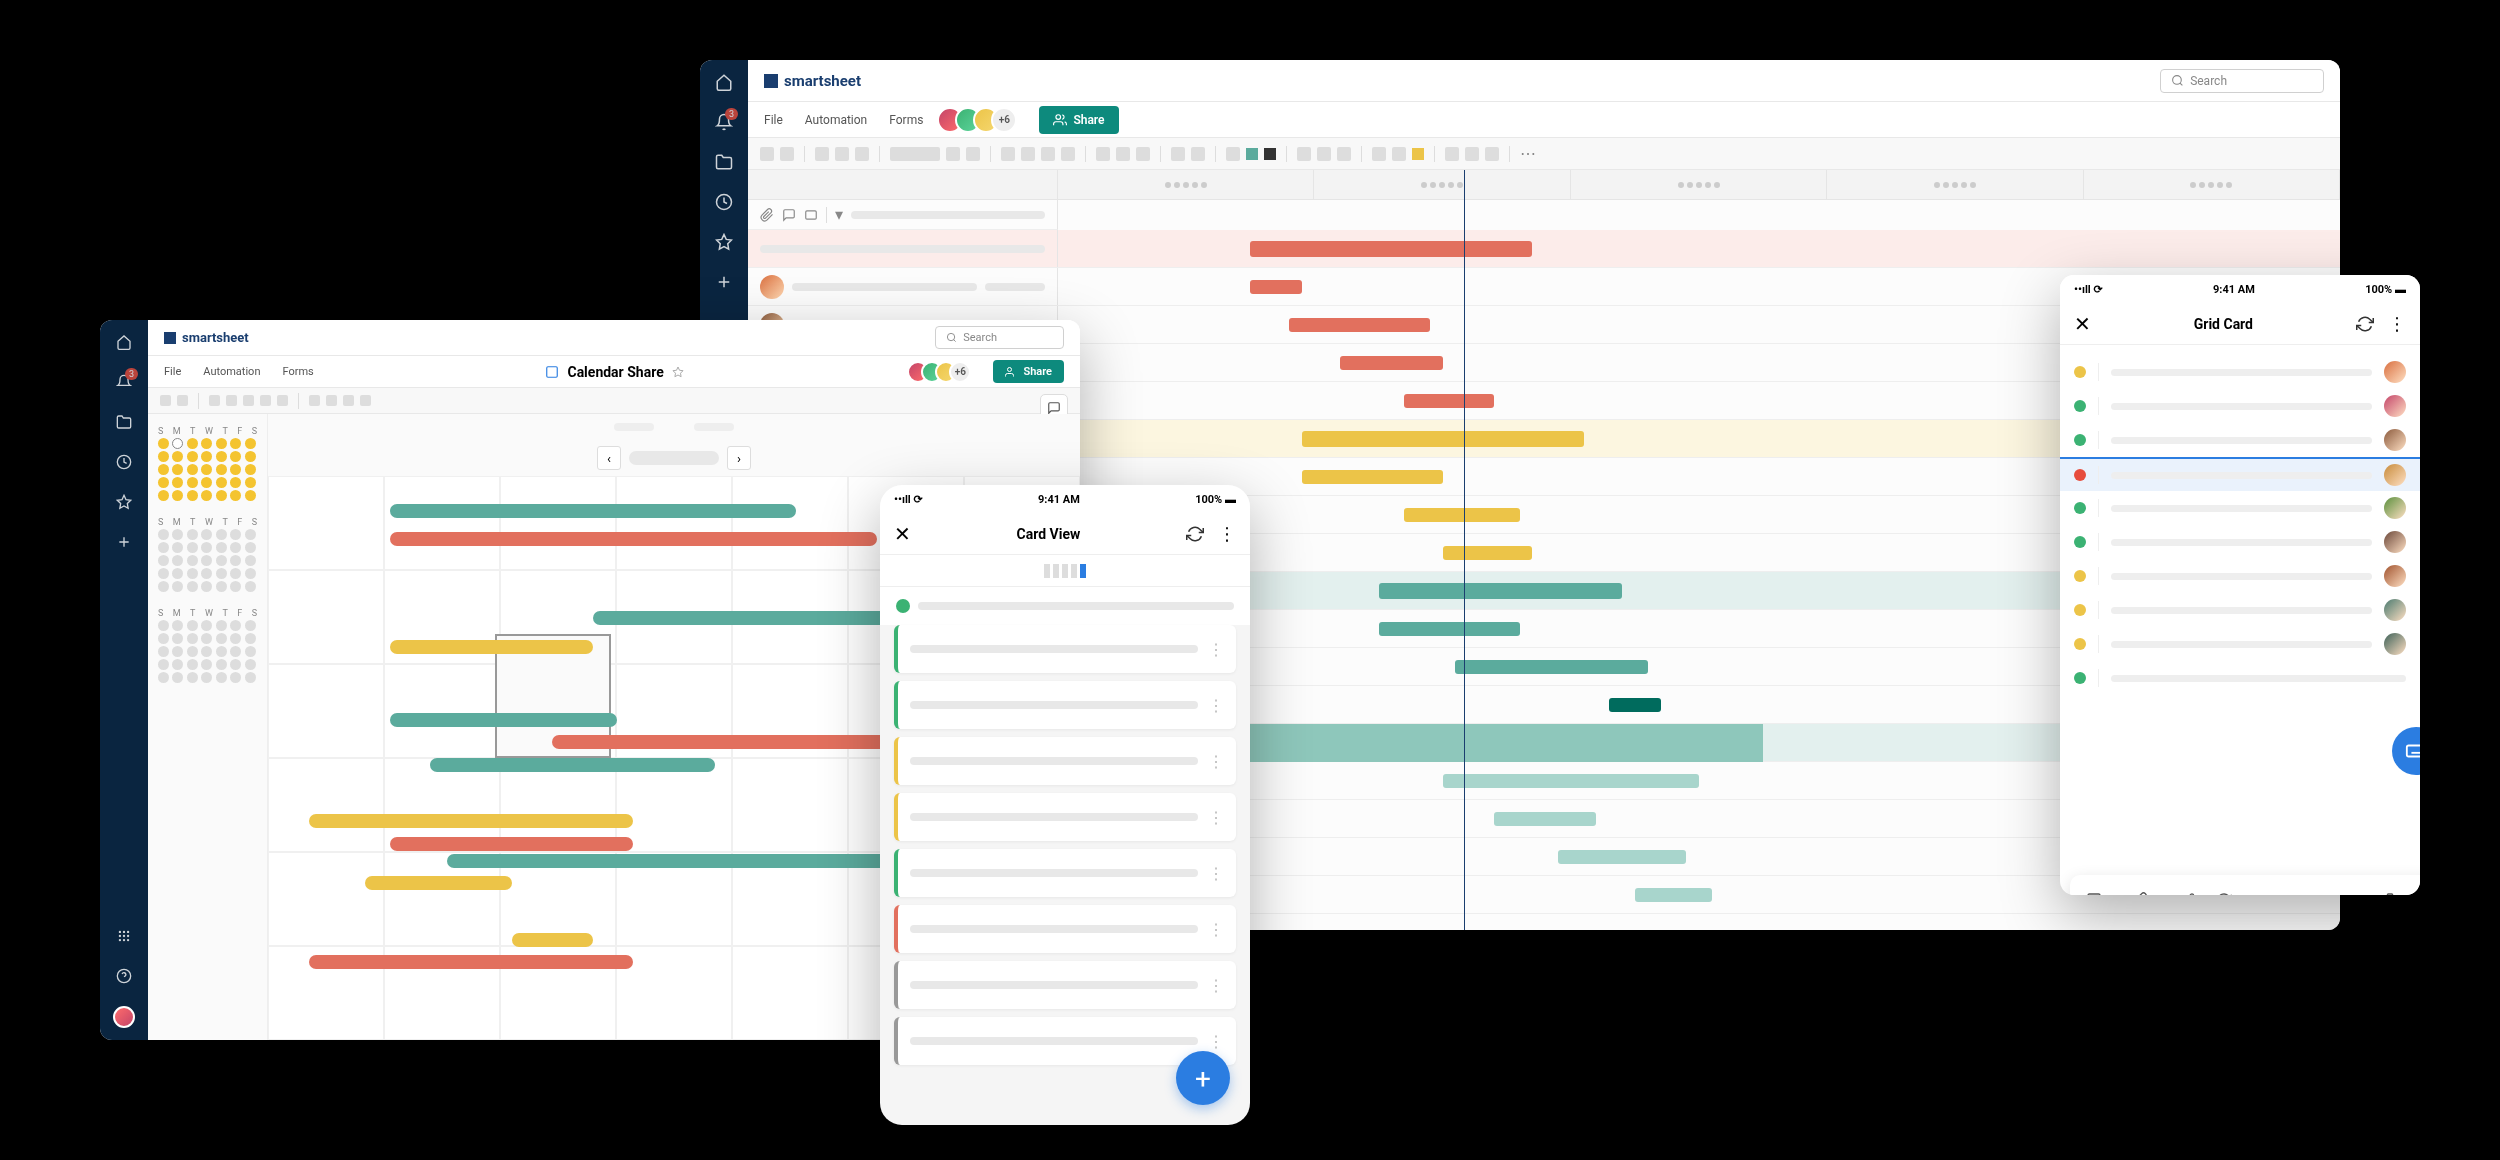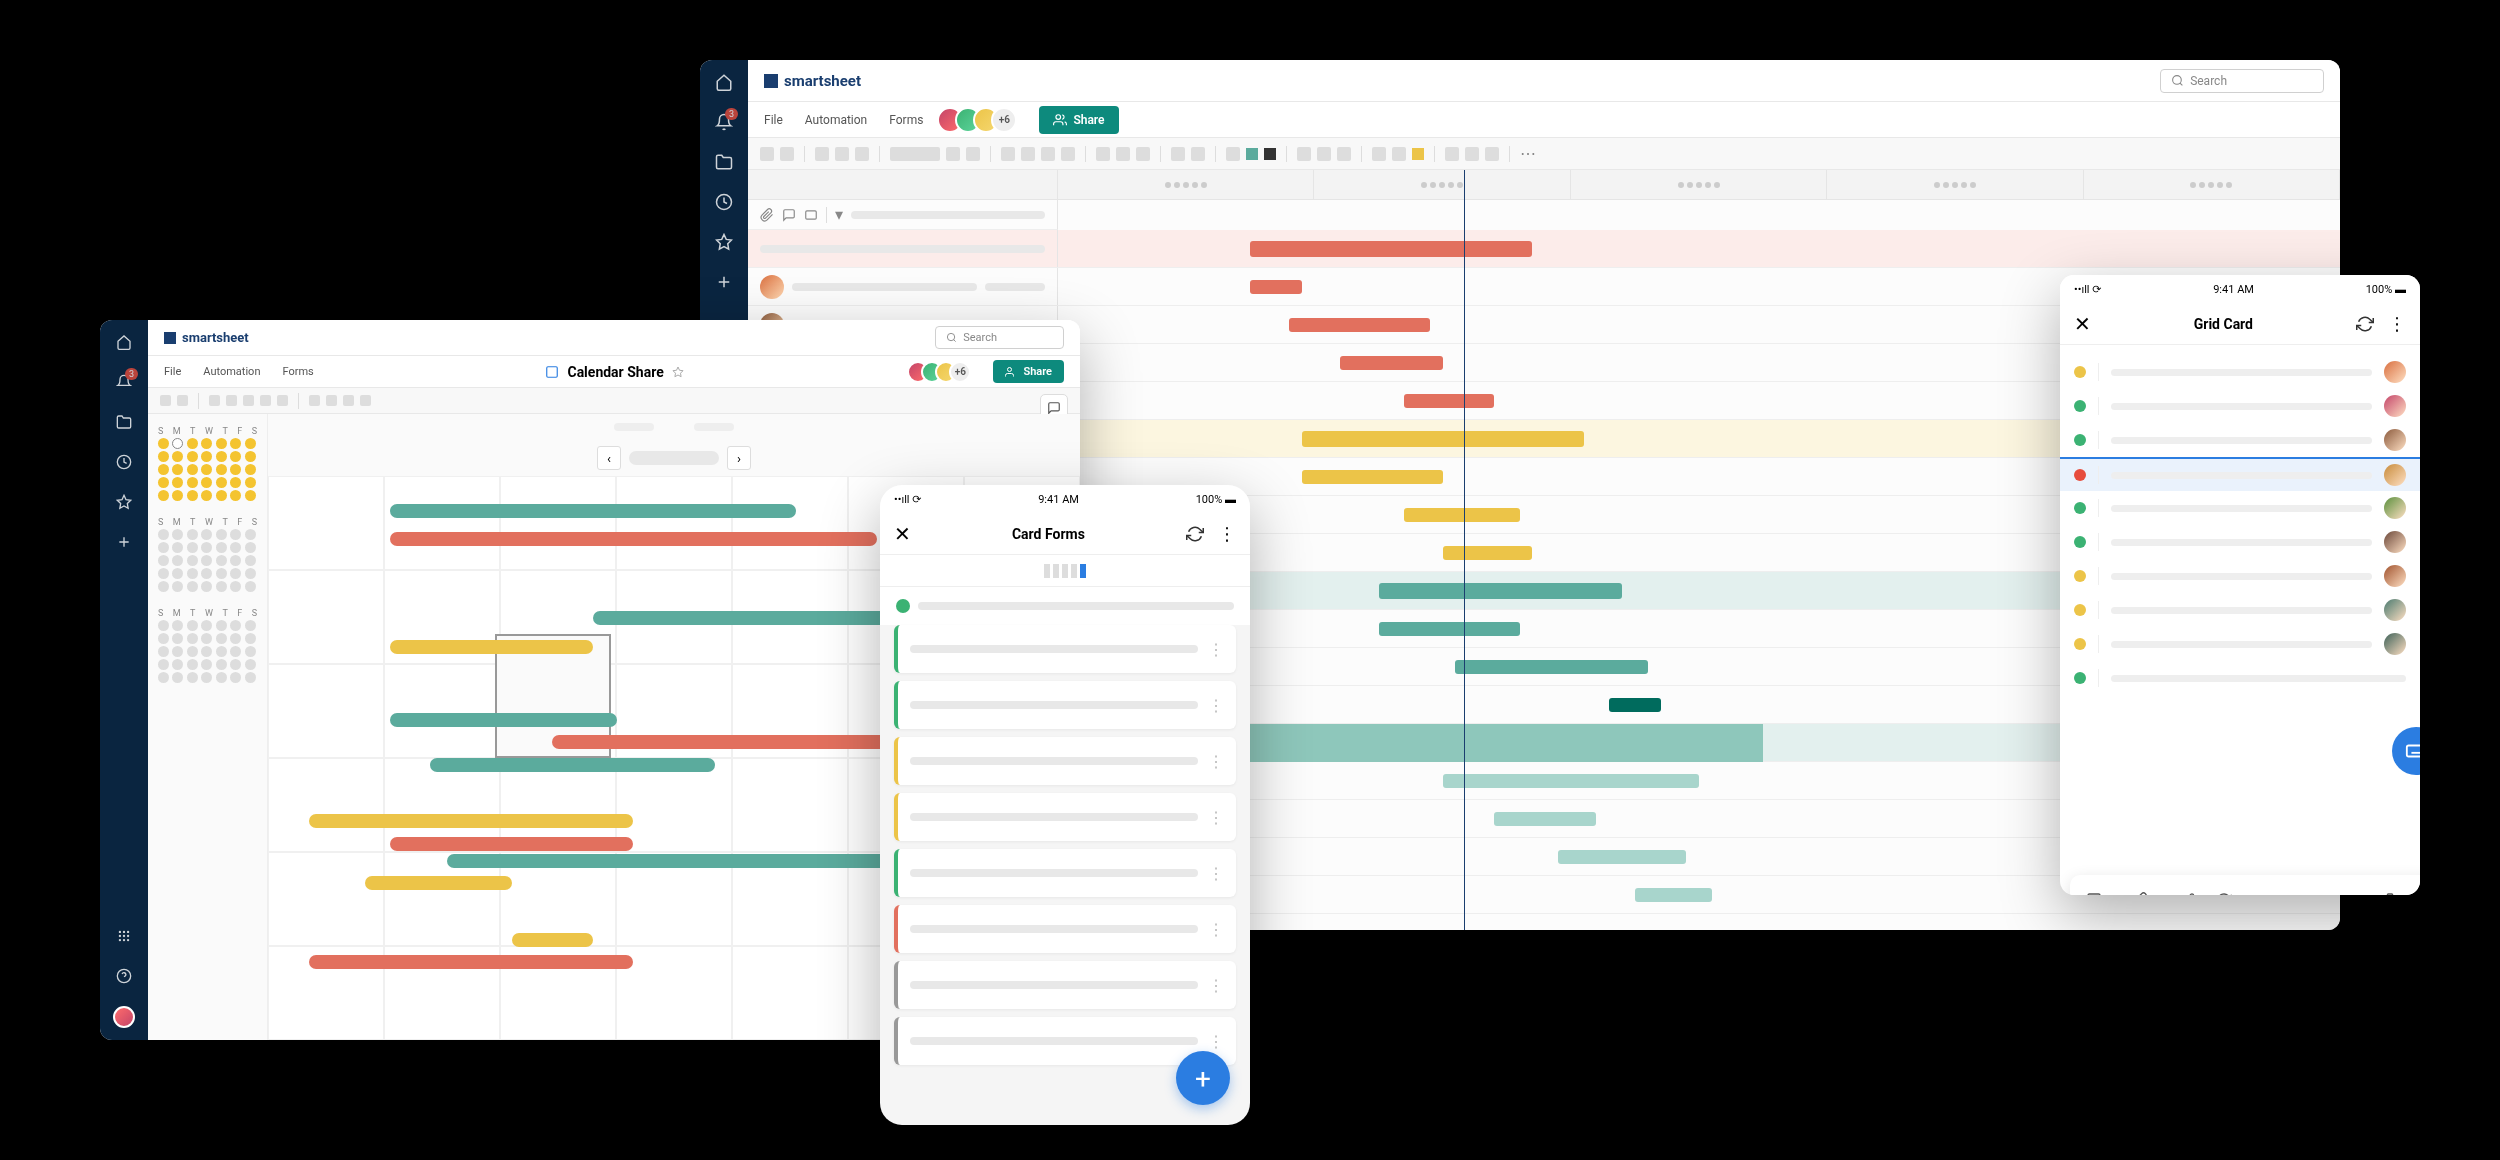--- a/index.html
+++ b/index.html
@@ -60,21 +60,21 @@
 .cal-nav-btn { width:24px; height:24px; border:1px solid #ddd; background:#fff; border-radius:3px; cursor:pointer; }
 .cal-nav-lbl { width:90px; height:14px; background:#e8e8e8; border-radius:7px; }
 .cal-grid { flex:1; position:relative; background:#fff; }
 .cal-grid-lines { position:absolute; inset:0; display:grid; grid-template-columns:repeat(7,1fr); grid-template-rows:repeat(6,1fr); }
 .cal-grid-lines div { border:1px solid #f0f0f0; }
 .cal-event { position:absolute; height:14px; border-radius:7px; }
 .cal-sel { position:absolute; border:2px solid #999; background:#fafafa; }
 
 
 #cardview { left:880px; top:485px; width:370px; height:640px; border-radius:22px; background:#f5f5f5; z-index:5; }
-.mobile-status { height:28px; display:flex; align-items:center; justify-content:space-between; padding:0 14px; font-size:11px; font-weight:400; background:#fff; }
+.mobile-status { height:28px; display:flex; align-items:center; justify-content:space-between; padding:0 14px; font-size:11px; font-weight:700; background:#fff; }
 .mobile-hdr { height:42px; background:#fff; display:flex; align-items:center; justify-content:space-between; padding:0 14px; border-bottom:1px solid #eee; }
 .mobile-title { font-weight:700; font-size:14px; }
 .card-tabs { height:32px; background:#fff; display:flex; align-items:center; justify-content:center; gap:3px; border-bottom:1px solid #eee; }
 .card-tab { width:6px; height:14px; background:#ddd; }
 .card-status-hdr { padding:12px 16px; display:flex; align-items:center; gap:8px; background:#fff; }
 .status-dot { width:14px; height:14px; border-radius:50%; }
 .card-list { padding:0 14px; display:flex; flex-direction:column; gap:8px; }
 .card-item { background:#fff; border-radius:6px; height:48px; border-left:4px solid; display:flex; align-items:center; padding:0 12px; gap:10px; box-shadow:0 1px 3px rgba(0,0,0,.06); }
 .card-item .ph { flex:1; height:8px; background:#e8e8e8; border-radius:4px; }
 .fab { position:absolute; right:20px; bottom:20px; width:54px; height:54px; border-radius:50%; background:#2b7de1; color:#fff; font-size:28px; display:flex; align-items:center; justify-content:center; cursor:pointer; box-shadow:0 4px 12px rgba(43,125,225,.4); }
@@ -809,21 +809,21 @@
 </div>
 
 <div class="window" id="cardview">
   <div class="mobile-status">
     <span>••ıll ⟳</span>
     <span>9:41 AM</span>
     <span><span>100%</span> ▬</span>
   </div>
   <div class="mobile-hdr">
     <span style="font-size:20px;cursor:pointer">✕</span>
-    <span class="mobile-title">Card Forms</span>
+    <span class="mobile-title">Card View</span>
     <span style="display:flex;gap:14px;align-items:center">
       <svg width="18" height="18" viewBox="0 0 24 24" fill="none" stroke="#333" stroke-width="2">
           <path d="M23 4v6h-6M1 20v-6h6"></path>
           <path d="M3.51 9a9 9 0 0114.85-3.36L23 10M1 14l4.64 4.36A9 9 0 0020.49 15"></path>
         </svg>
       <span style="font-size:18px">⋮</span>
     </span>
   </div>
   <div class="card-tabs">
     <span class="card-tab"></span>

